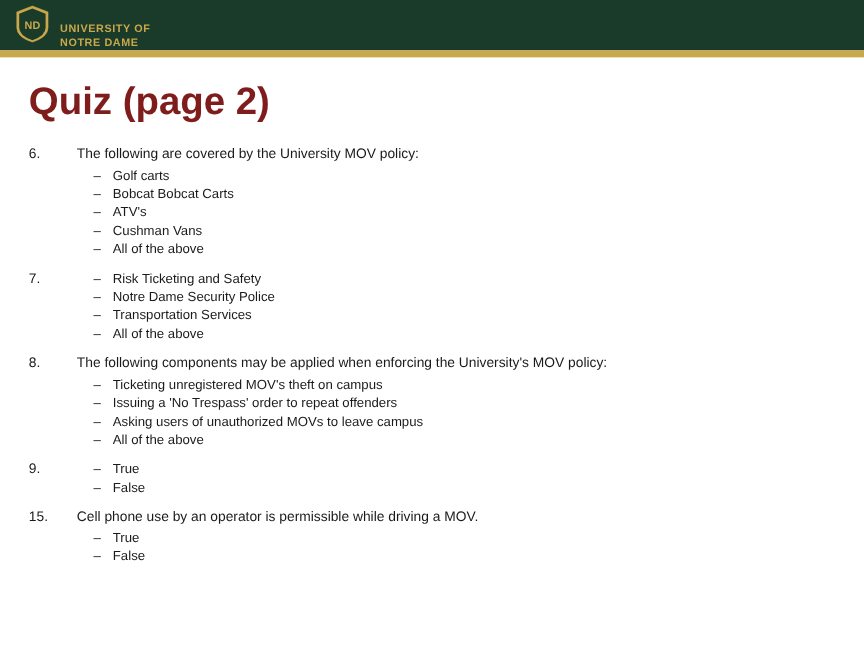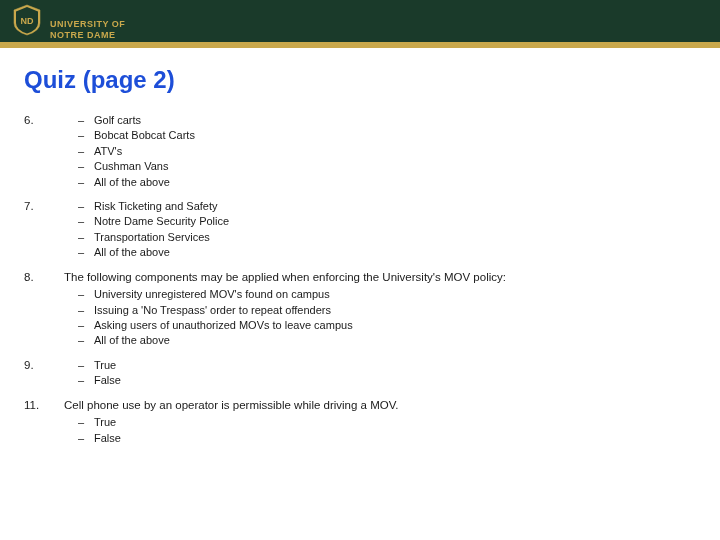--- a/index.html
+++ b/index.html
@@ -43,23 +43,23 @@
       background: #c9a84c;
       height: 6px;
     }
 
     
     .title-area {
       background: #ffffff;
       padding: 18px 24px 10px 24px;
     }
     .page-title {
-      font-size: 24px;
+      font-size: 32px;
       font-weight: bold;
-      color: #1d4ed8;
+      color: #7f1d1d;
     }
 
     
     .content {
       padding: 8px 24px 8px 24px;
       font-size: 11.5px;
       color: #1a1a1a;
       line-height: 1.45;
     }
 
@@ -117,20 +117,21 @@
 
 <div class="title-area">
   <h1 class="page-title">Quiz (page 2)</h1>
 </div>
 
 <div class="content">
 
   <div class="question-block">
     <div class="q-number">6.</div>
     <div class="q-content">
+      <div class="q-text">The following are covered by the University MOV policy:</div>
       <ul class="q-options">
         <li>
             <span class="dash">–</span>
             <span>Golf carts</span>
           </li>
         <li>
             <span class="dash">–</span>
             <span>Bobcat Bobcat Carts</span>
           </li>
         <li>
@@ -173,21 +174,21 @@
     </div>
   </div>
 
   <div class="question-block">
     <div class="q-number">8.</div>
     <div class="q-content">
       <div class="q-text">The following components may be applied when enforcing the University's MOV policy:</div>
       <ul class="q-options">
         <li>
             <span class="dash">–</span>
-            <span>University unregistered MOV's found on campus</span>
+            <span>Ticketing unregistered MOV's theft on campus</span>
           </li>
         <li>
             <span class="dash">–</span>
             <span>Issuing a 'No Trespass' order to repeat offenders</span>
           </li>
         <li>
             <span class="dash">–</span>
             <span>Asking users of unauthorized MOVs to leave campus</span>
           </li>
         <li>
@@ -208,21 +209,21 @@
           </li>
         <li>
             <span class="dash">–</span>
             <span>False</span>
           </li>
       </ul>
     </div>
   </div>
 
   <div class="question-block">
-    <div class="q-number">11.</div>
+    <div class="q-number">15.</div>
     <div class="q-content">
       <div class="q-text">Cell phone use by an operator is permissible while driving a MOV.</div>
       <ul class="q-options">
         <li>
             <span class="dash">–</span>
             <span>True</span>
           </li>
         <li>
             <span class="dash">–</span>
             <span>False</span>

